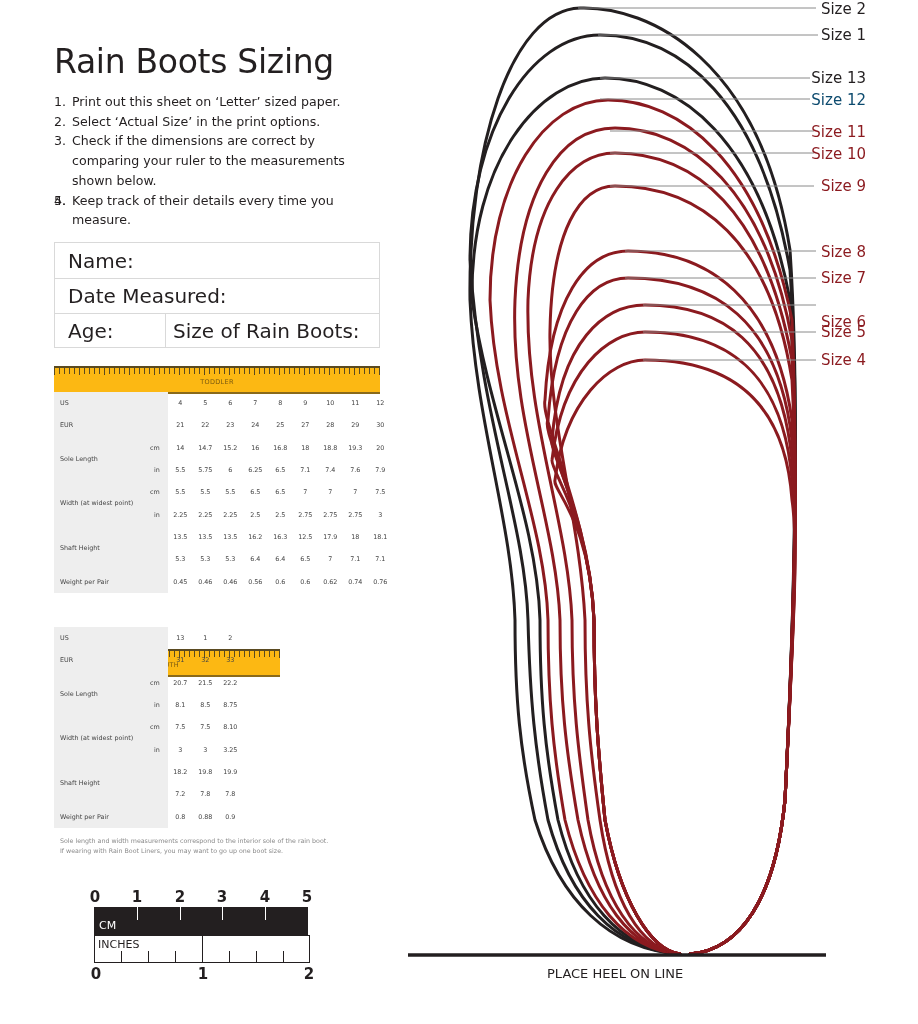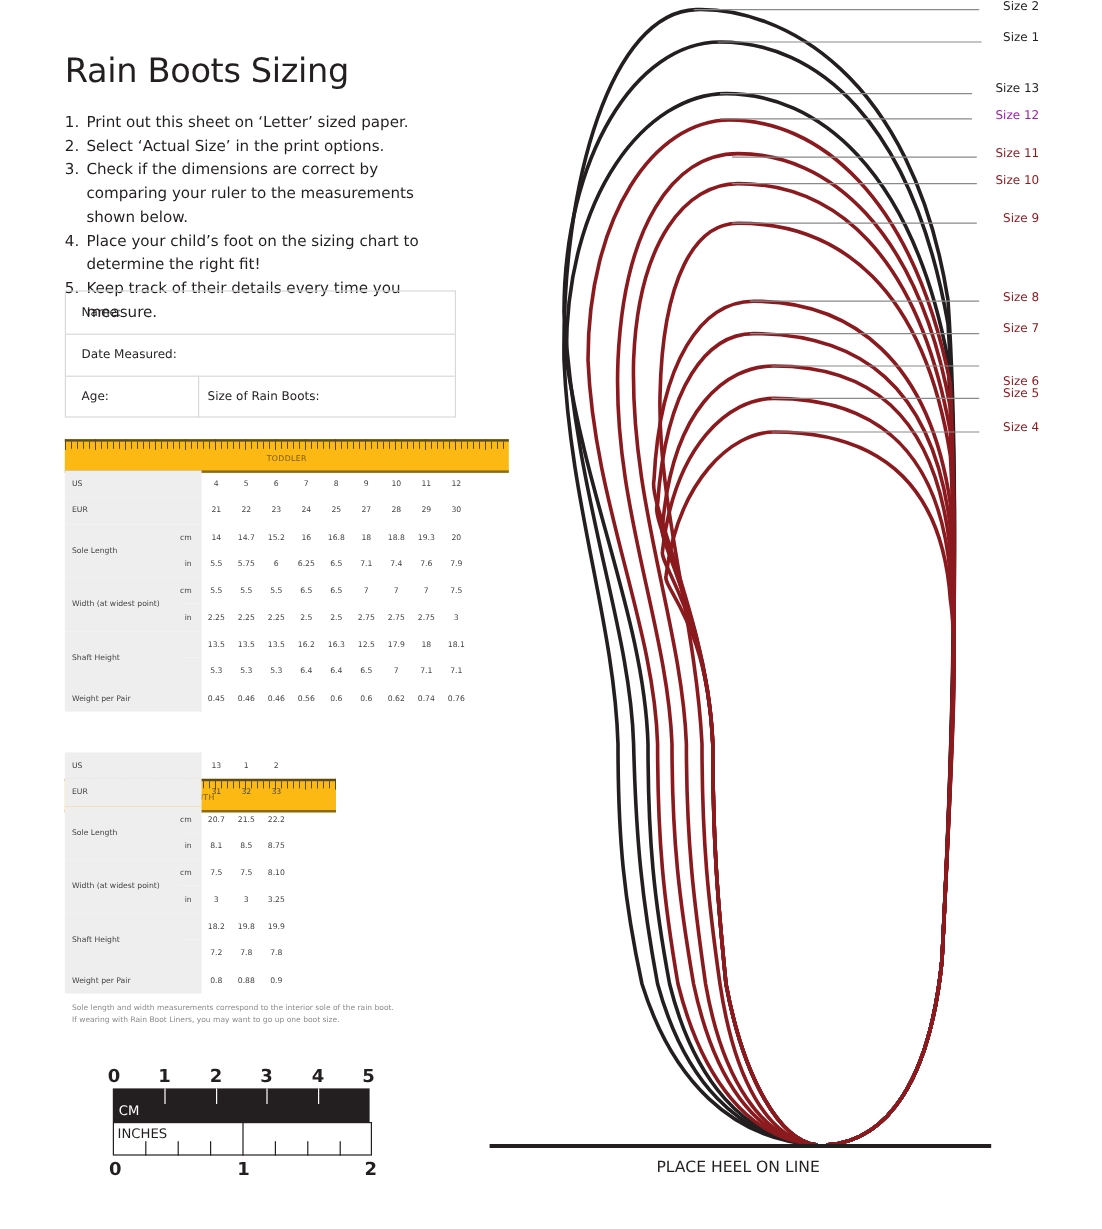--- a/index.html
+++ b/index.html
@@ -1,22 +1,22 @@
 <!DOCTYPE html>
 <html><head>
 <meta charset="utf-8">
 <style>
   html, body { margin:0; padding:0; background:#ffffff; }
   body { width:918px; height:1024px; position:relative; overflow:hidden; font-family:"DejaVu Sans", sans-serif; color:#231f20; }
-  .title { position:absolute; left:54px; top:42px; font-size:28px; font-weight:normal; letter-spacing:-0.3px; color:#231f20; margin:0; }
+  .title { position:absolute; left:54px; top:42px; font-size:33px; font-weight:normal; letter-spacing:-0.3px; color:#231f20; margin:0; }
   .steps { position:absolute; left:54px; top:92px; margin:0; padding:0; list-style:none; font-size:12.6px; line-height:19.7px; color:#231f20; }
   .steps li { position:relative; padding-left:18px; width:310px; }
   .steps li .num { position:absolute; left:0; top:0; }
   .form-box { position:absolute; left:54px; top:242px; width:326px; height:106px; border:1.5px solid #d9d9d9; box-sizing:border-box; }
-  .form-row { position:absolute; left:0; right:0; border-bottom:1.5px solid #d9d9d9; font-size:10px; color:#231f20; }
+  .form-row { position:absolute; left:0; right:0; border-bottom:1.5px solid #d9d9d9; font-size:20px; color:#231f20; }
   .form-row span { position:absolute; top:50%; transform:translateY(-50%); }
   .form-row.r1 { top:0; height:35px; }
   .form-row.r2 { top:35px; height:35px; }
   .form-row.r3 { top:70px; height:35px; border-bottom:none; }
   .form-divider { position:absolute; left:110px; top:0; bottom:0; border-left:1.5px solid #d9d9d9; }
   .ruler-head { position:absolute; background:#fcb813; border-bottom:2px solid #8a6a1a; }
   .ruler-head .ticks { position:absolute; left:0; right:0; top:0; height:6px; border-top:2px solid #5a4a20;
      background-image: repeating-linear-gradient(to right, #5a4a20 0 1px, transparent 1px 5px); }
   .ruler-head .ticks2 { position:absolute; left:0; right:0; top:0; height:9px;
      background-image: repeating-linear-gradient(to right, #5a4a20 0 1px, transparent 1px 25px); }
@@ -29,51 +29,51 @@
   .note { position:absolute; left:60px; top:836px; font-size:6.3px; line-height:10px; color:#8a8a8a; }
   .scale { position:absolute; left:94px; top:888px; width:220px; height:92px; }
   .scale .cm-bar { position:absolute; left:0; top:19px; width:214px; height:28px; background:#231f20; }
   .scale .in-bar { position:absolute; left:0; top:47px; width:216px; height:28px; background:#fff; border:1px solid #231f20; box-sizing:border-box; }
   .scale .num { position:absolute; font-size:15px; font-weight:bold; color:#231f20; transform:translateX(-50%); }
   .scale .cm-label { position:absolute; left:5px; top:31px; font-size:11px; color:#fff; }
   .scale .in-label { position:absolute; left:4px; top:50px; font-size:11px; color:#231f20; }
   .scale .tick-w { position:absolute; width:1px; background:#fff; top:19px; height:13px; }
   .scale .tick-b { position:absolute; width:1px; background:#231f20; }
   .chart { position:absolute; left:400px; top:0; width:518px; height:1024px; }
-  .size-label { position:absolute; font-size:10px; right:52px; }
+  .size-label { position:absolute; font-size:15px; right:52px; }
   .heel-text { position:absolute; left:547px; top:966px; font-size:13px; color:#231f20;text-align:right; }
 </style>
 </head>
 <body>
 
 <h1 class="title">Rain Boots Sizing</h1>
 
 <ol class="steps">
   <li><span class="num">1.</span><span>Print out this sheet on ‘Letter’ sized paper.</span></li>
   <li><span class="num">2.</span><span>Select ‘Actual Size’ in the print options.</span></li>
   <li><span class="num">3.</span><span>Check if the dimensions are correct by comparing your ruler to the measurements shown below.</span></li>
-  <li><span class="num">4.</span><span>Place your child’s foot on the sizing chart to determine the right fit!</span></li>
+  <li><span class="num">4.</span></li>
   <li><span class="num">5.</span><span>Keep track of their details every time you measure.</span></li>
 </ol>
 
 <div class="form-box">
   <div class="form-row r1">
       <span style="left:13px">Name:</span>
     </div>
   <div class="form-row r2">
       <span style="left:13px">Date Measured:</span>
     </div>
   <div class="form-row r3">
     <span style="left:13px">Age:</span>
     <div class="form-divider"></div>
     <span style="left:118px">Size of Rain Boots:</span>
   </div>
 </div>
 
-<div class="ruler-head" style="left:54px; top:366px; width:326px; height:26px;padding-left:44px;">
+<div class="ruler-head" style="left:54px; top:366px; width:326px; height:26px;">
   <div class="ticks"></div>
   <div class="ticks2"></div>
   <div class="label">TODDLER</div>
 </div>
 <table class="size" style="left:54px; top:392px;">
   <tbody>
       <tr>
     <td class="lab">US</td>
         <td class="unit"></td>
     <td class="val">4</td>
@@ -324,21 +324,21 @@
     <line x1="643" y1="332" x2="816" y2="332"></line>
     <line x1="643" y1="360" x2="816" y2="360"></line>
   </g>
 
   <line x1="408" y1="955" x2="826" y2="955" stroke="#231f20" stroke-width="3.5"></line>
 </svg>
 
 <span class="size-label" style="top:0px; color:#231f20;">Size 2</span>
 <span class="size-label" style="top:26px; color:#231f20;text-align:right;">Size 1</span>
 <span class="size-label" style="top:69px; color:#231f20;">Size 13</span>
-<span class="size-label" style="top:91px; color:#a21caf;">Size 12</span>
+<span class="size-label" style="top:91px; color:#0c4a6e;">Size 12</span>
 <span class="size-label" style="top:123px; color:#8b1a1f;">Size 11</span>
 <span class="size-label" style="top:145px; color:#8b1a1f;">Size 10</span>
 <span class="size-label" style="top:177px; color:#8b1a1f;">Size 9</span>
 <span class="size-label" style="top:243px; color:#8b1a1f;">Size 8</span>
 <span class="size-label" style="top:269px; color:#8b1a1f;">Size 7</span>
 <span class="size-label" style="top:313px; color:#8b1a1f;">Size 6</span>
 <span class="size-label" style="top:323px; color:#8b1a1f;">Size 5</span>
 <span class="size-label" style="top:351px; color:#8b1a1f;">Size 4</span>
 
 <div class="heel-text">PLACE HEEL ON LINE</div>

